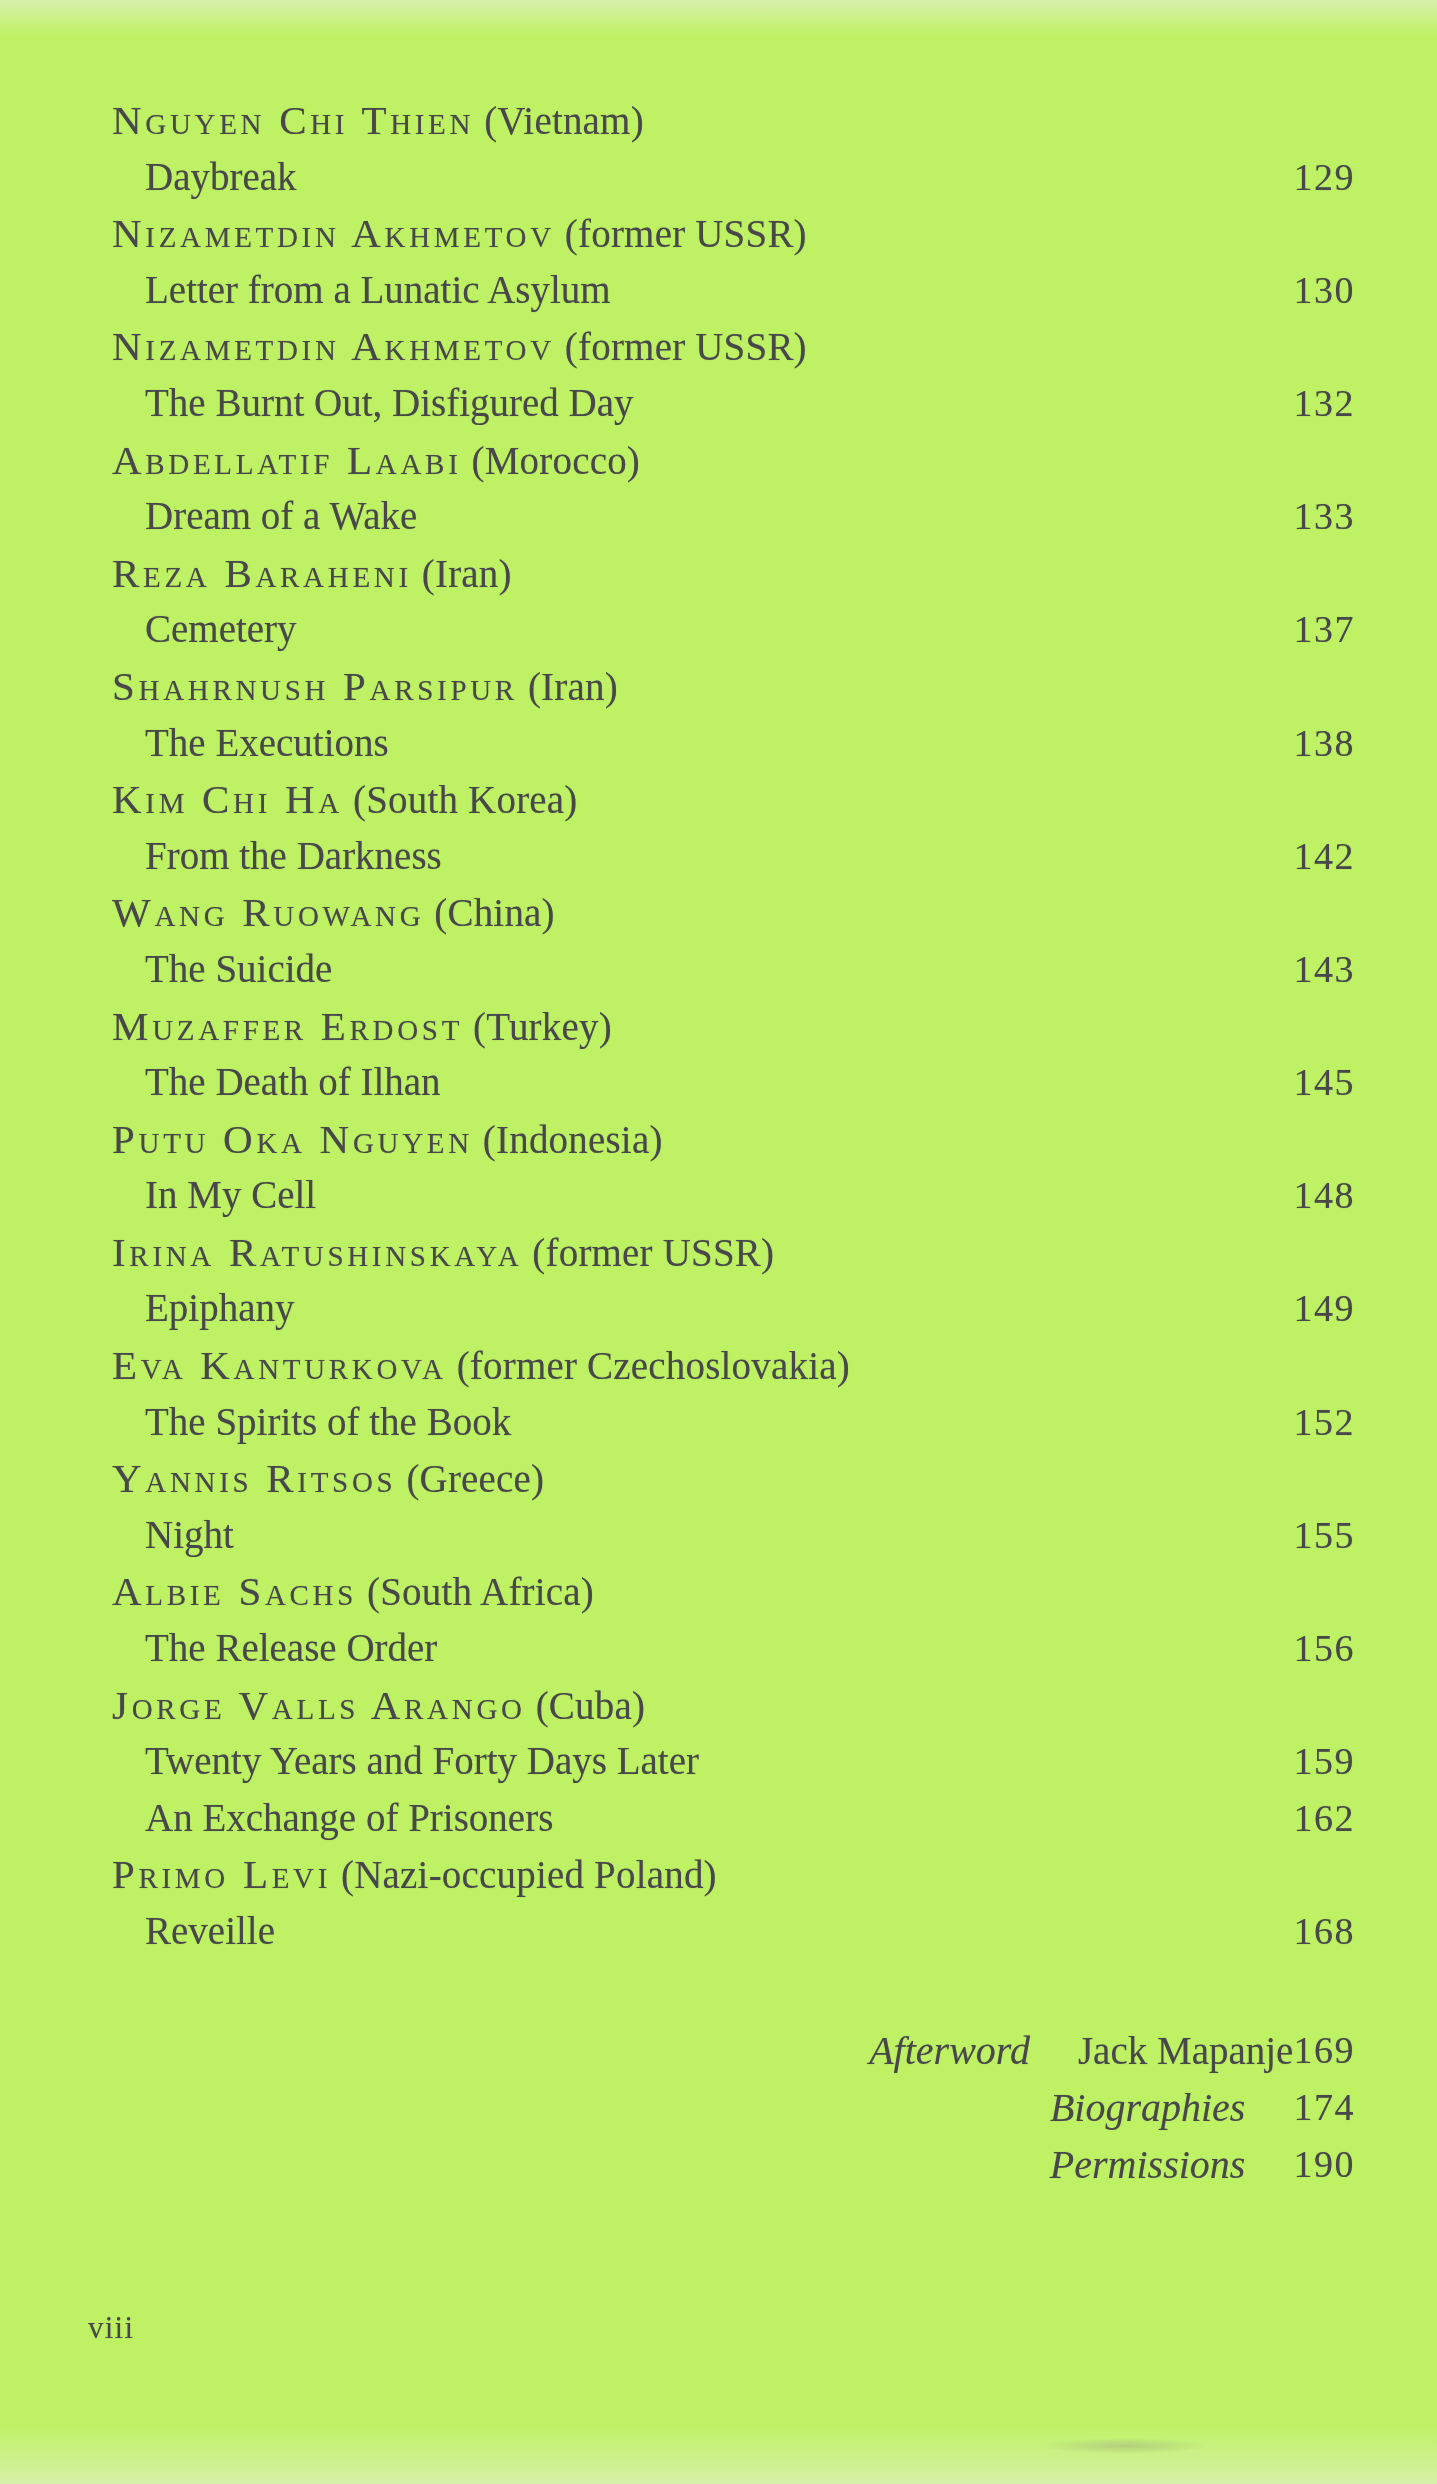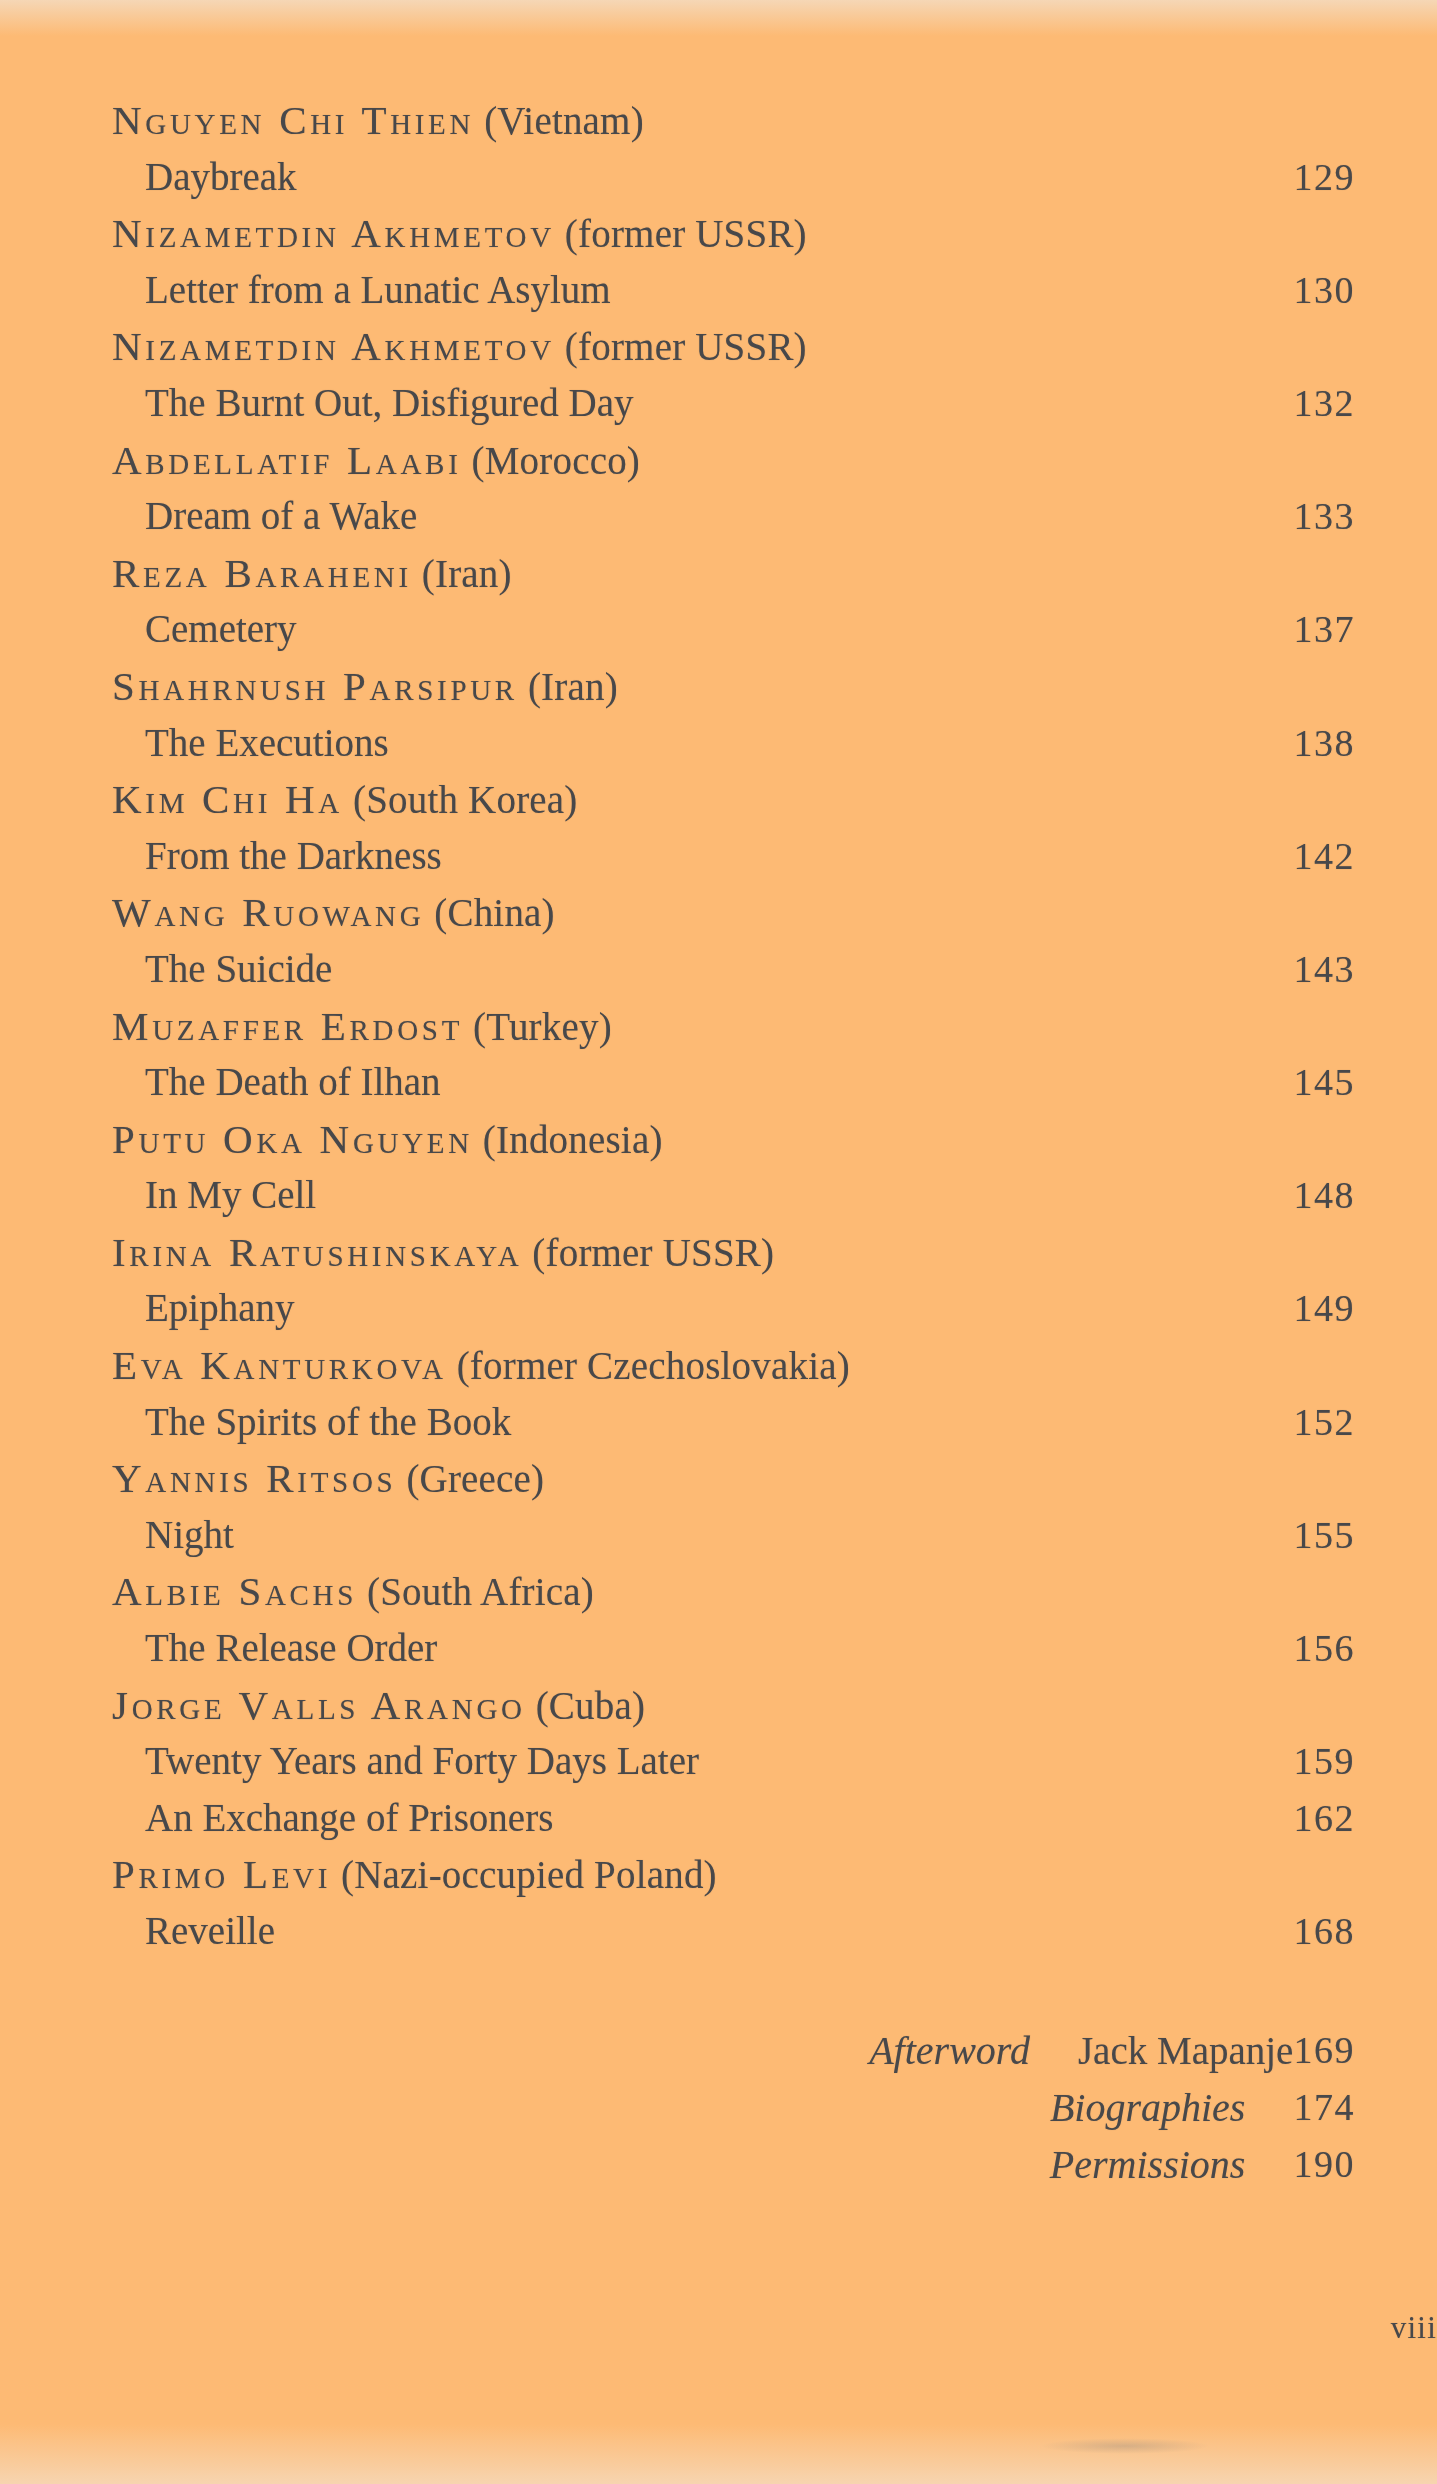--- a/index.html
+++ b/index.html
@@ -1,20 +1,20 @@
 <!DOCTYPE html>
 <html><head>
 <meta charset="utf-8">
 <style>
   html,body { margin:0; padding:0; }
   .page {
     position: relative;
     width: 1437px;
     height: 2484px;
-    background: #fdba74;
+    background: #bef264;
     font-family: "Liberation Serif", serif;
     color: #48484a;
     overflow: hidden;
   }
   
   .scan-top {
     position:absolute; top:0; left:0; width:100%; height:36px;
     background: linear-gradient(to bottom, #efeeeb, rgba(251,250,247,0));
     opacity:.55;
   }
@@ -85,25 +85,25 @@
     font-style: normal;
     font-size: 39px;
     margin-left: 48px;
     text-shadow: 0 0 1px rgba(70,70,72,.35);
   }
   .folio {
     position: absolute;
     top: 2308px;
     left: 0;
     width: 100%;
-    text-align: right;
+    text-align: left;
     font-size: 31px;
     line-height: 40px;
     letter-spacing: 0.04em;
-    padding-left: 64px;
+    padding-left: 88px;
     box-sizing: border-box;
     text-shadow: 0 0 1px rgba(70,70,72,.35);
   }
 </style>
 </head>
 <body>
 
 <div class="page">
   <div class="scan-top"></div>
   <div class="scan-bottom"></div>

